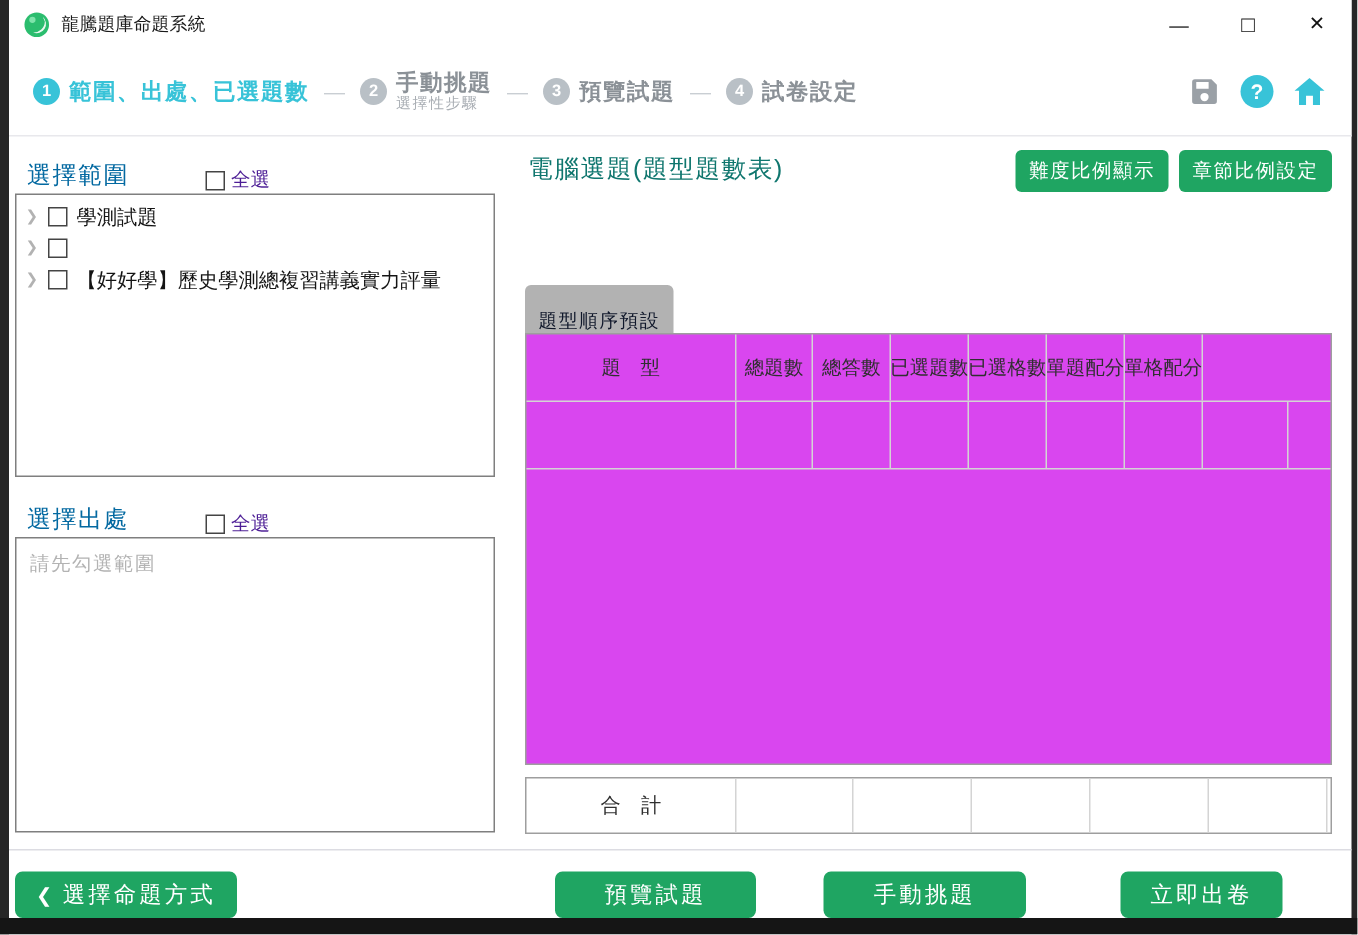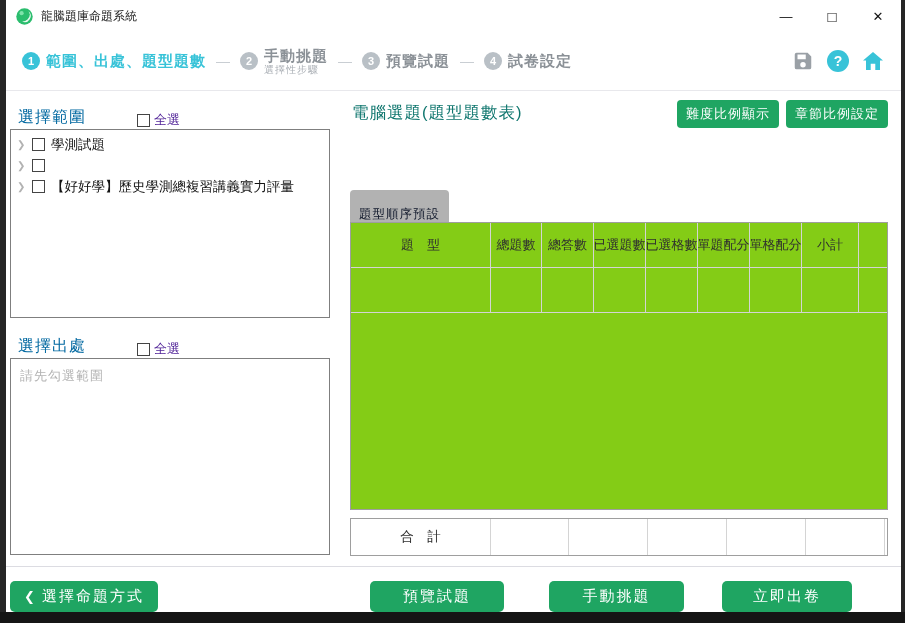--- a/index.html
+++ b/index.html
@@ -54,40 +54,40 @@
   .placeholder-text { font-size:13px; color:#b3b3b3; padding:8px 9px; letter-spacing:1px; }
 
   
   .right-title { position:absolute; left:352px; top:102px; font-size:16.5px; color:#0f766e; letter-spacing:1px; }
   .right-buttons { position:absolute; top:100px; left:697px; width:191px; display:flex; gap:7px; justify-content:flex-end; }
   .btn-green-sm { background:#1fa562; color:#fff; font-size:13px; padding:5px 9px; border-radius:4px;
                   border:none; letter-spacing:1px; cursor:pointer; white-space:nowrap; }
   .badge { position:absolute; left:350px; top:190px; background:#b2b2b2; color:#0f172a; font-size:12.5px;
            padding:16px 9px; border-radius:4px; letter-spacing:1px; cursor:pointer; }
 
-  .qtable { position:absolute; left:350px; top:222px; width:538px; height:288px; border:1px solid #9e9e9e; background:#84cc16; }
+  .qtable { position:absolute; left:350px; top:222px; width:538px; height:288px; border:1px solid #9e9e9e; background:#d946ef; }
   .trow { display:grid; grid-template-columns:140px 51px 52px 52px 52px 52px 52px 57px 1fr;
           height:45px; border-bottom:1px solid #d4d4d4; }
   .tcell { border-right:1px solid #d4d4d4; display:flex; align-items:center; justify-content:center;
            font-size:13px; color:#2f2f2f; overflow:hidden; white-space:nowrap; }
   .tcell:last-child { border-right:none; }
   .total-box { position:absolute; left:350px; top:518px; width:538px; height:38px; border:1px solid #9e9e9e;
                background:#fff; display:grid; grid-template-columns:140px 51px 52px 52px 52px 52px 52px 57px 1fr;gap:27px; }
   .total-box .tcell { font-size:13.5px; }
 
   
   .footer-divider { position:absolute; left:6px; top:566px; width:895px; border-top:1px solid #dcdce2; }
   .btn-green { position:absolute; top:581px; height:31px; background:#1fa562; color:#fff; border:none;
                border-radius:5px; font-size:15px; letter-spacing:2px; display:flex; align-items:center;
                justify-content:center; cursor:pointer; font-family:inherit; }
   .btn-back    { left:10px;  padding:0 14px; gap:7px; }
   .btn-back .chev { font-size:13px; font-weight:bold; letter-spacing:0; }
   .btn-preview { left:370px; width:134px; }
   .btn-manual  { left:549px; width:135px; }
-  .btn-create  { left:722px; width:130px; }
+  .btn-create  { left:747px; width:108px; }
 </style>
 </head>
 <body>
 
 <div class="edge-left"></div>
 <div class="edge-right"></div>
 <div class="edge-bottom"></div>
 
 <div class="titlebar">
   <svg class="app-logo" viewBox="0 0 17 17">
@@ -100,21 +100,21 @@
     <div class="win-btn">—</div>
     <div class="win-btn maxi">□</div>
     <div class="win-btn">✕</div>
   </div>
 </div>
 
 <div class="header">
   <div class="steps">
     <div class="step active">
       <div class="step-circle">1</div>
-      <div class="step-label">範圍、出處、題型題數</div>
+      <div class="step-label">範圍、出處、已選題數</div>
     </div>
     <span class="dash">—</span>
     <div class="step">
       <div class="step-circle">2</div>
       <div class="step-label-wrap">
         <div class="step-label">手動挑題</div>
         <div class="step-sub">選擇性步驟</div>
       </div>
     </div>
     <span class="dash">—</span>
@@ -183,21 +183,20 @@
 
 <div class="qtable">
   <div class="trow">
     <div class="tcell">題　型</div>
     <div class="tcell">總題數</div>
     <div class="tcell">總答數</div>
     <div class="tcell">已選題數</div>
     <div class="tcell">已選格數</div>
     <div class="tcell">單題配分</div>
     <div class="tcell">單格配分</div>
-    <div class="tcell">小計</div>
     <div class="tcell"></div>
   </div>
   <div class="trow">
     <div class="tcell"></div>
     <div class="tcell"></div>
     <div class="tcell"></div>
     <div class="tcell"></div>
     <div class="tcell"></div>
     <div class="tcell"></div>
     <div class="tcell"></div>

